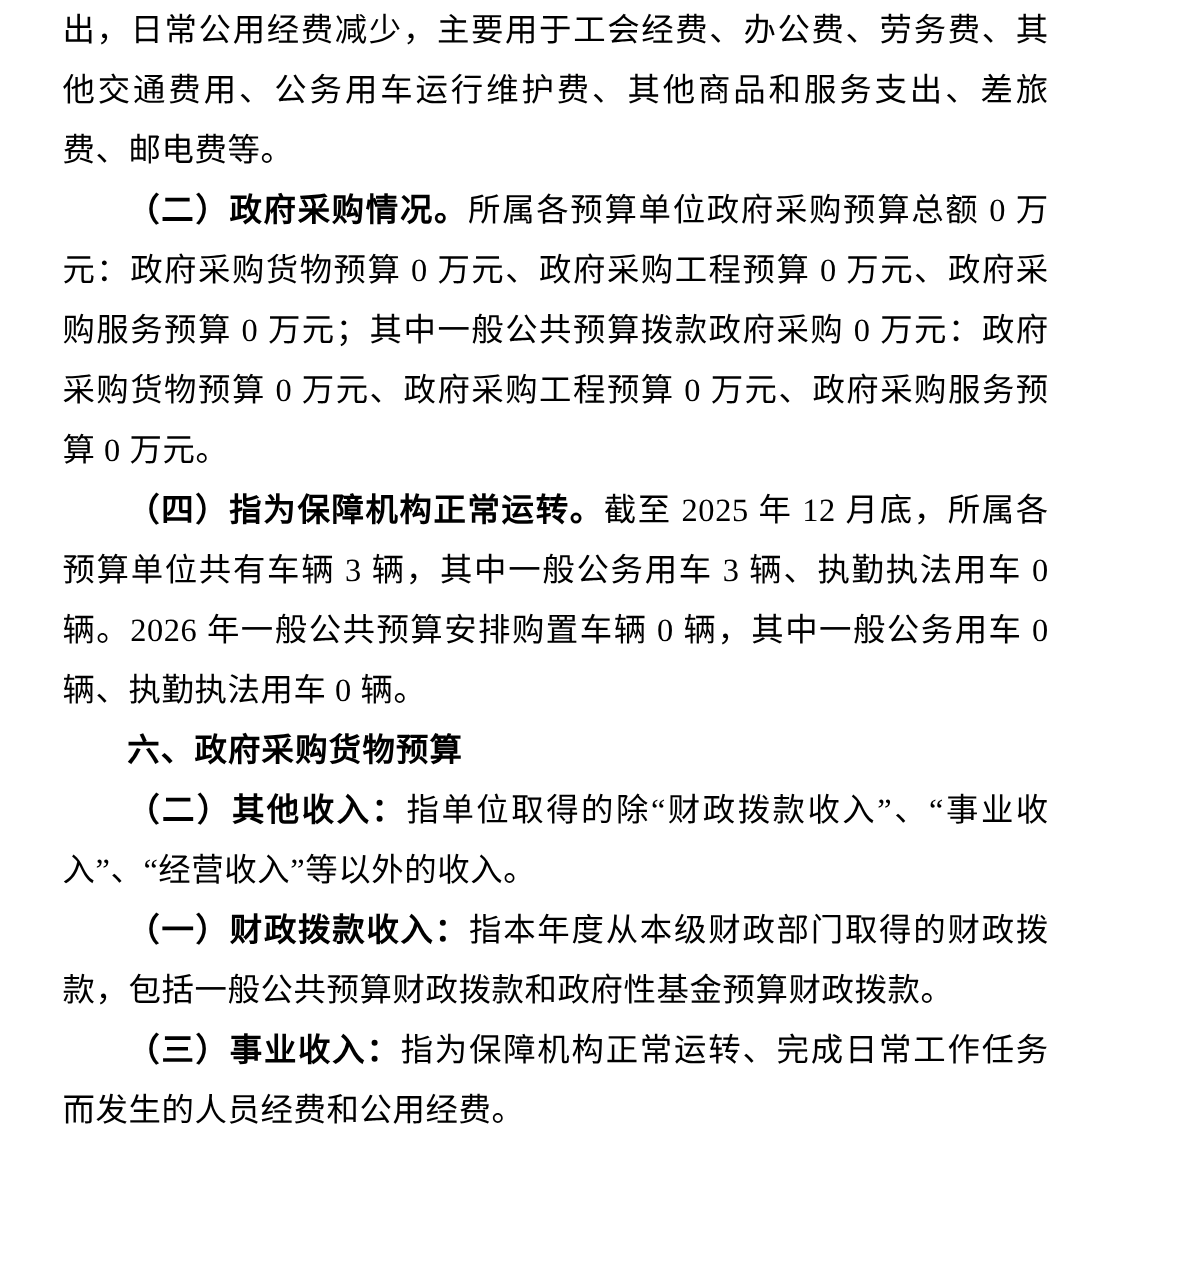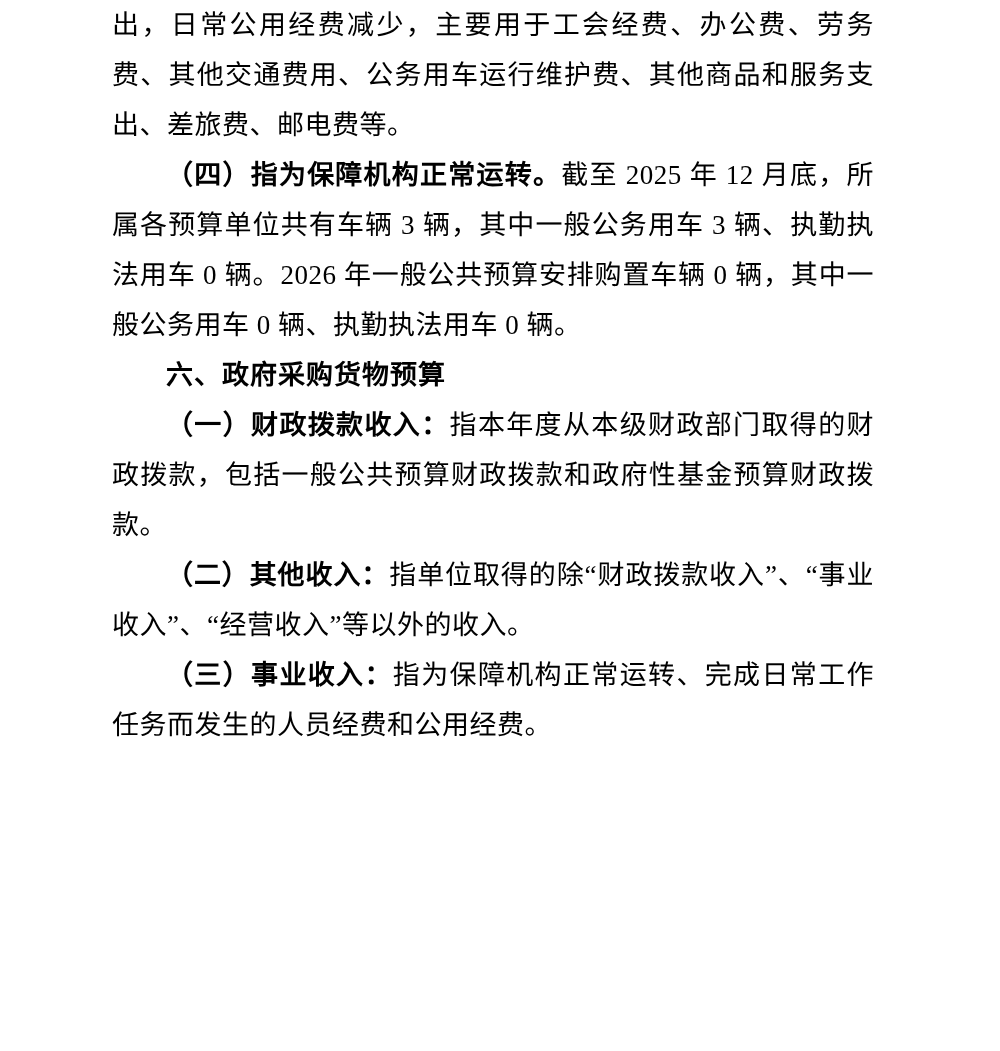--- a/index.html
+++ b/index.html
@@ -10,21 +10,21 @@
   body {
     width: 1000px;
     height: 1051px;
     font-family: "Liberation Serif", "DejaVu Serif", serif;
     color: #000000;
   }
   .page {
     box-sizing: border-box;
     width: 1000px;
     height: 1051px;
-    padding: 0 126px 0 112px;
+    padding: 0 126px 0 52px;
     overflow: hidden;
     background: #ffffff;
   }
   .para {
     margin: 0;
     font-size: 27px;
     line-height: 50px;
     text-align: justify;
     text-justify: inter-ideograph;
     text-indent: 2em;
@@ -46,25 +46,26 @@
     letter-spacing: 1px;
   }
 </style>
 </head>
 <body>
 
 <div class="page">
 
   <p class="para no-indent"><span>出，日常公用经费减少，主要用于工会经费、办公费、劳务费、其他交通费用、公务用车运行维护费、其他商品和服务支出、差旅费、邮电费等。</span></p>
 
+  <p class="para"><span class="run-head">（二）政府采购情况。</span><span>所属各预算单位政府采购预算总额 0 万元：政府采购货物预算 0 万元、政府采购工程预算 0 万元、政府采购服务预算 0 万元；其中一般公共预算拨款政府采购 0 万元：政府采购货物预算 0 万元、政府采购工程预算 0 万元、政府采购服务预算 0 万元。</span></p>
 
 
   <p class="para"><span class="run-head">（四）指为保障机构正常运转。</span><span>截至 2025 年 12 月底，所属各预算单位共有车辆 3 辆，其中一般公务用车 3 辆、执勤执法用车 0 辆。2026 年一般公共预算安排购置车辆 0 辆，其中一般公务用车 0 辆、执勤执法用车 0 辆。</span></p>
 
   <h2 class="section-heading"><span>六、政府采购货物预算</span></h2>
 
+  <p class="para"><span class="run-head">（二）其他收入：</span><span>指单位取得的除“财政拨款收入”、“事业收入”、“经营收入”等以外的收入。</span></p>
+
   <p class="para"><span class="run-head">（一）财政拨款收入：</span><span>指本年度从本级财政部门取得的财政拨款，包括一般公共预算财政拨款和政府性基金预算财政拨款。</span></p>
-
-  <p class="para"><span class="run-head">（二）其他收入：</span><span>指单位取得的除“财政拨款收入”、“事业收入”、“经营收入”等以外的收入。</span></p>
 
   <p class="para"><span class="run-head">（三）事业收入：</span><span>指为保障机构正常运转、完成日常工作任务而发生的人员经费和公用经费。</span></p>
 
 </div>
 
 </body></html>

